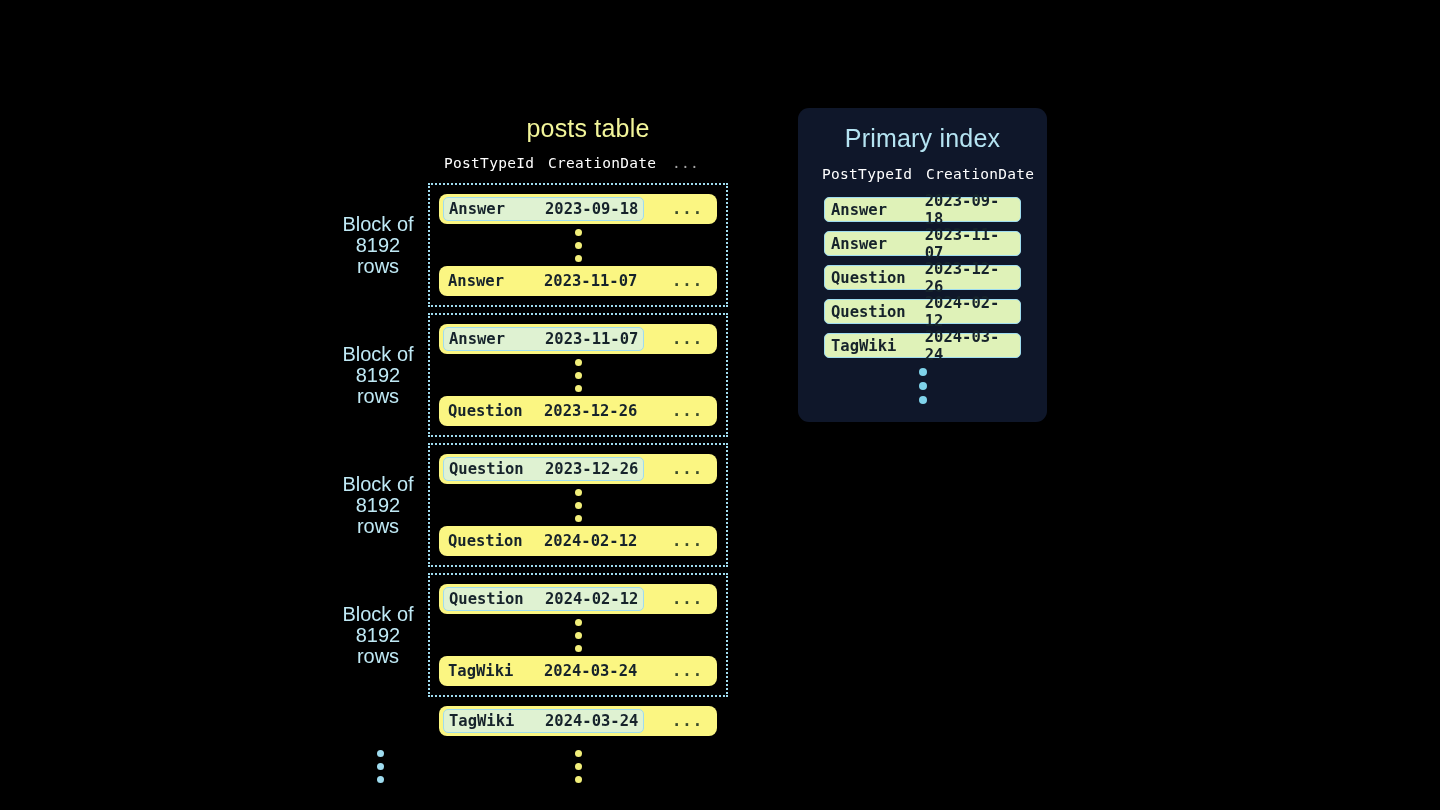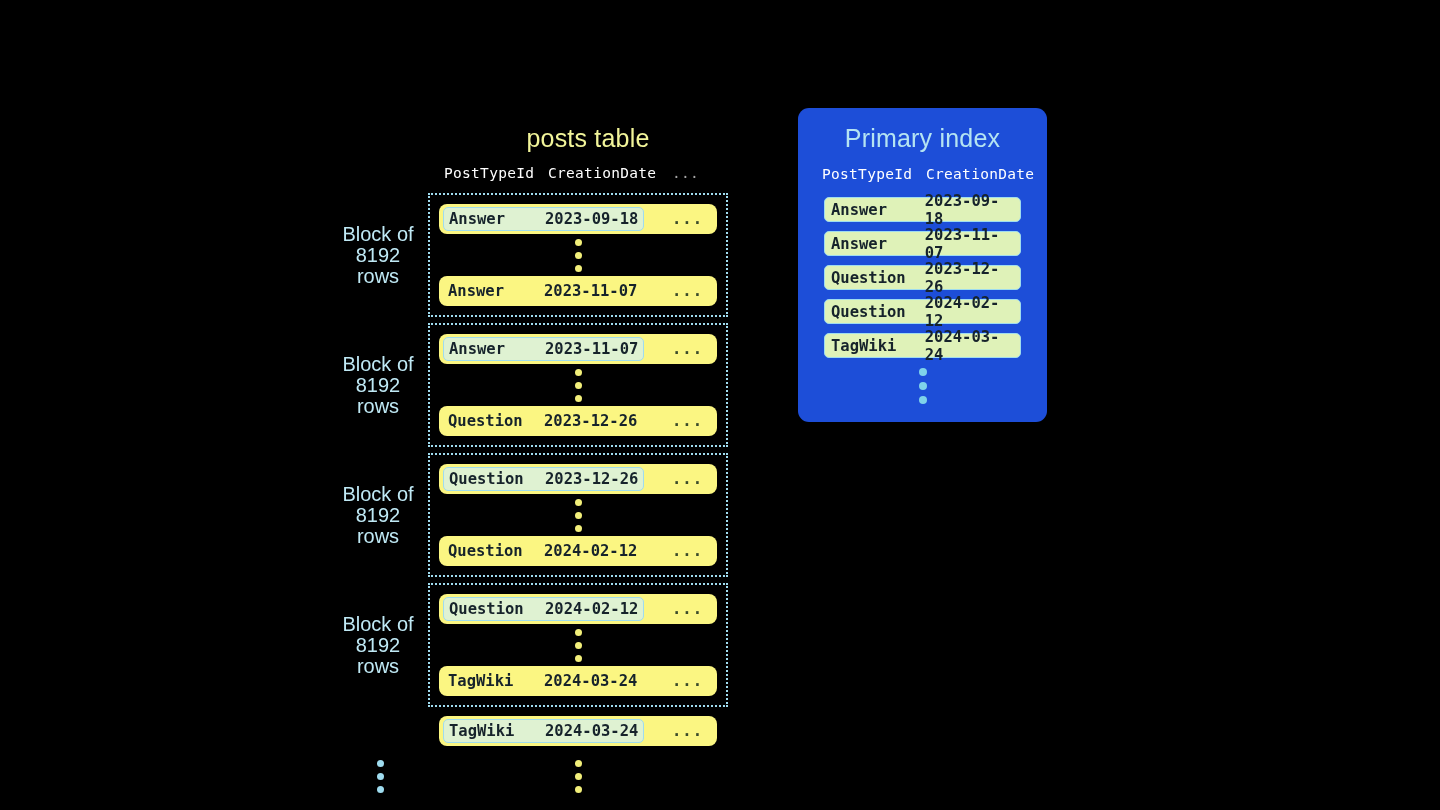--- a/index.html
+++ b/index.html
@@ -16,21 +16,21 @@
     position: relative;
     width: 1440px;
     height: 810px;
     background: #000000;
   }
 
   
   #posts-table {
     position: absolute;
     left: 332px;
-    top: 124px;
+    top: 114px;
     width: 412px;
   }
 
   .table-title {
     color: #f2f59a;
     font-size: 25px;
     font-weight: 400;
     text-align: center;
     letter-spacing: .2px;
     margin-left: 100px;
@@ -177,21 +177,21 @@
 
   .gap-6  { height: 6px; }
   .gap-9  { height: 9px; }
 
   
   #primary-index {
     position: absolute;
     left: 798px;
     top: 108px;
     width: 249px;
-    background: #1d4ed8;
+    background: #0f172a;
     border-radius: 11px;
     padding: 16px 0 18px 0;
   }
 
   .pi-title {
     color: #b5e4f2;
     font-size: 25px;
     font-weight: 400;
     text-align: center;
     margin-bottom: 13px;

